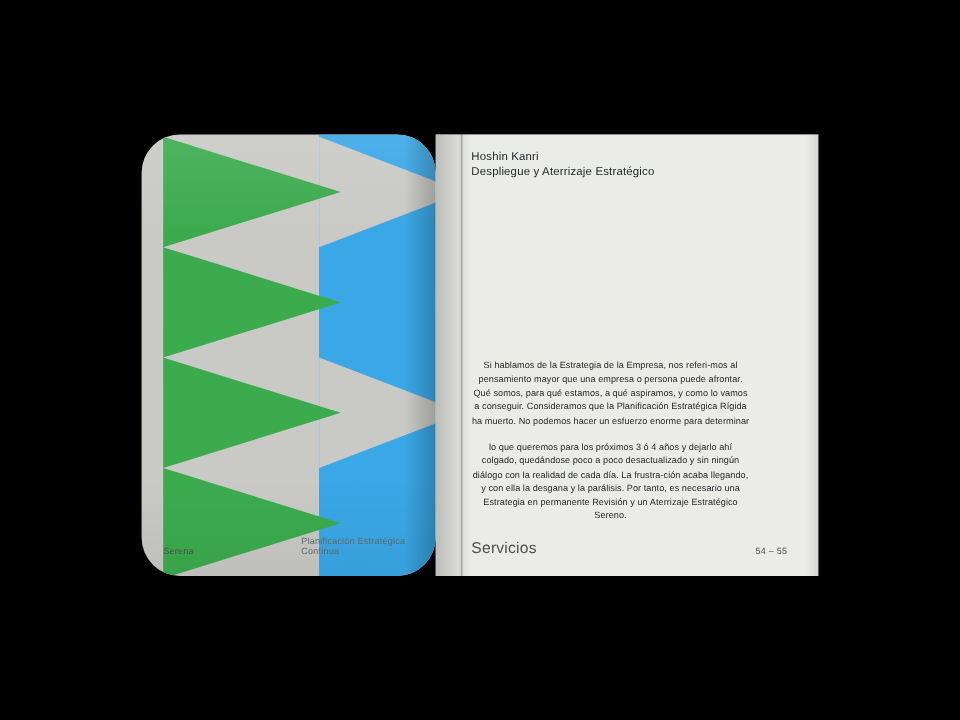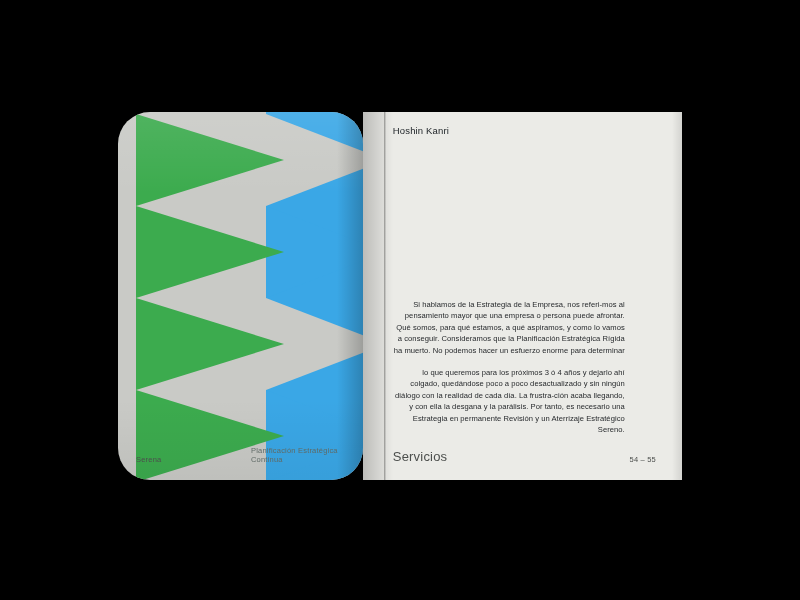--- a/index.html
+++ b/index.html
@@ -171,21 +171,21 @@
 
   .body-copy {
     position: absolute;
     left: 30px;
     top: 187px;
     width: 232px;
     font-size: 7.6px;
     line-height: 11.4px;
     color: #26292c;
     letter-spacing: 0.05px;
-    text-align: right;
+    text-align: center;
   }
   .body-copy p { margin: 0 0 11px 0; }
   .body-copy p:last-child { margin-bottom: 0; }
 
   .footer-right-left {
     position: absolute;
     left: 30px;
     bottom: 16px;
     font-size: 13px;
     color: #4c4f4d;
@@ -248,20 +248,21 @@
       <div class="left-gutter-shade"></div>
 
       <div class="footer-left">Serena</div>
       <div class="footer-left-center">Planificación Estratégica Continua</div>
     </div>
 
     <div class="page-right">
 
       <div class="heading">
         <span>Hoshin Kanri</span><br>
+        <span class="line2">Despliegue y Aterrizaje Estratégico</span>
       </div>
 
       <div class="body-copy">
         <p>Si hablamos de la Estrategia de la Empresa, nos referi-mos al pensamiento mayor que una empresa o persona puede afrontar. Qué somos, para qué estamos, a qué aspiramos, y como lo vamos a conseguir. Consideramos que la Planificación Estratégica Rígida ha muerto. No podemos hacer un esfuerzo enorme para determinar</p>
         <p>lo que queremos para los próximos 3 ó 4 años y dejarlo ahí colgado, quedándose poco a poco desactualizado y sin ningún diálogo con la realidad de cada día. La frustra-ción acaba llegando, y con ella la desgana y la parálisis. Por tanto, es necesario una Estrategia en permanente Revisión y un Aterrizaje Estratégico Sereno.</p>
       </div>
 
       <div class="footer-right-left">Servicios</div>
       <div class="footer-right-right">54 – 55</div>
 

